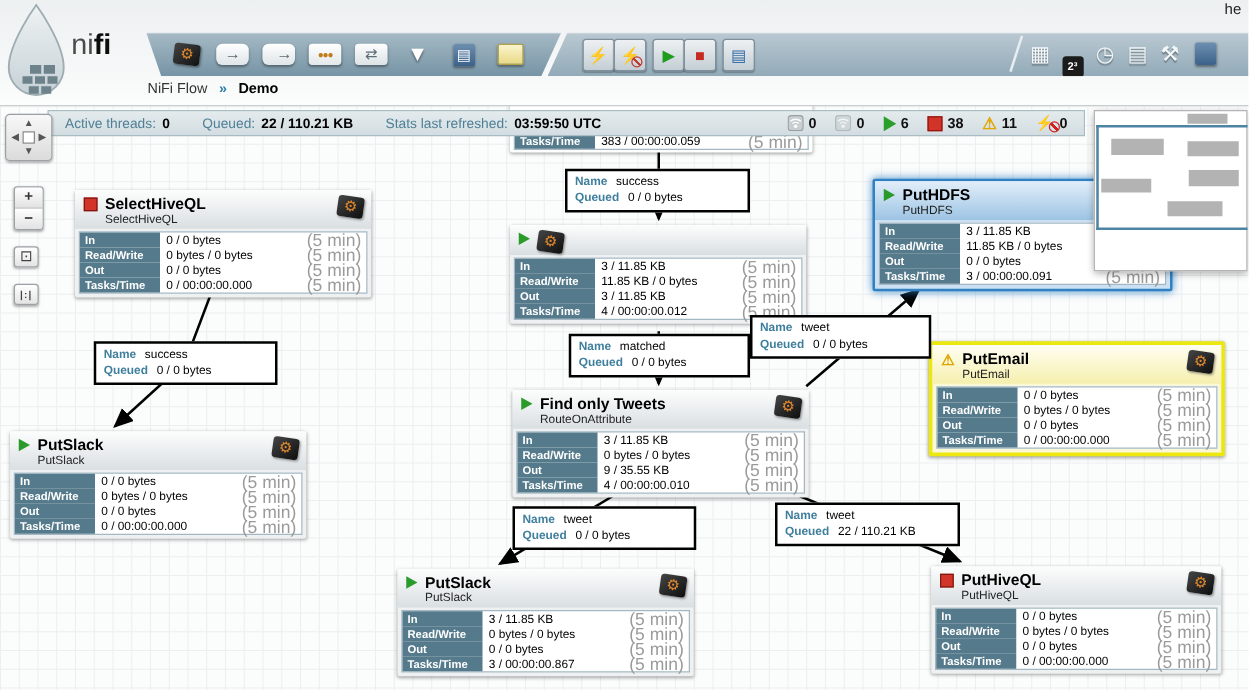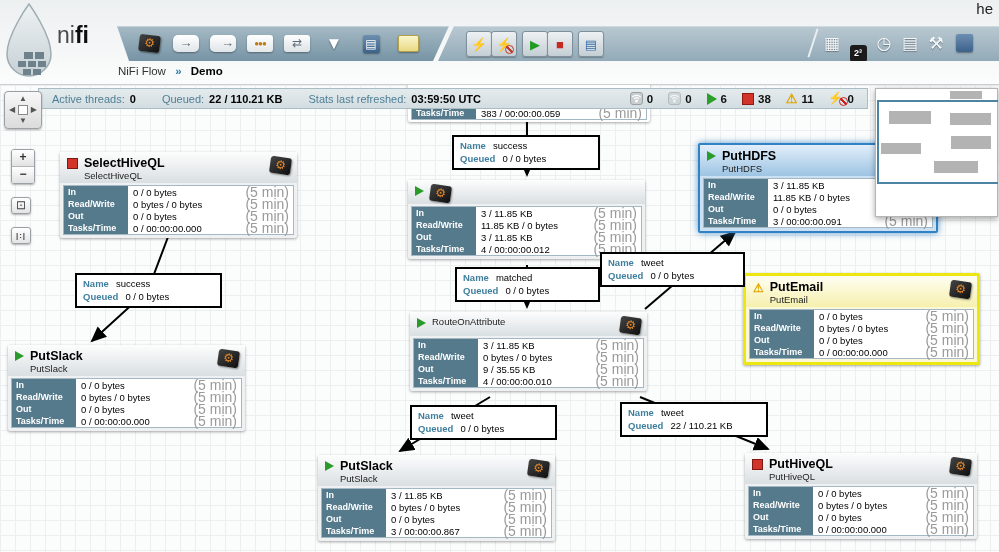--- a/index.html
+++ b/index.html
@@ -3,21 +3,21 @@
 <meta charset="utf-8">
 <style>
   html,body{margin:0;padding:0;background:#fff;}
   .page{position:relative;width:999px;height:552px;overflow:hidden;font-family:"Liberation Sans",sans-serif;background:#fff;}
 
   
   .hdr{position:absolute;top:0;left:0;width:999px;height:84px;background:linear-gradient(#edf0f1,#fbfcfc);border-bottom:1px solid #c9ced0;z-index:10;}
   .logo-drop{position:absolute;left:2px;top:2px;}
   .logo-text{position:absolute;left:57px;top:22px;font-size:23px;color:#4a4a4a;}
   .logo-text b{color:#0d0d0d;}
-  .help{position:absolute;right:6px;top:0;font-size:15px;color:#222;}
+  .help{position:absolute;right:6px;top:0;font-size:12px;color:#222;}
   .tb-dark{position:absolute;left:117px;top:26px;width:332px;height:35px;background:linear-gradient(#a6bac5,#7694a5);clip-path:polygon(0 0,100% 0,calc(100% - 16px) 100%,12px 100%);display:flex;align-items:center;gap:9px;padding-left:18px;box-sizing:border-box;box-shadow:inset 0 1px 0 rgba(255,255,255,.35);}
   .tb-light{position:absolute;left:438px;top:26px;width:561px;height:35px;background:linear-gradient(#bac9d2,#92aab8);clip-path:polygon(16px 0,100% 0,100% 100%,0 100%);box-shadow:inset 0 1px 0 rgba(255,255,255,.3);}
   .tbi{width:28px;height:24px;display:flex;align-items:center;justify-content:center;cursor:pointer;}
   .tbi .g{display:inline-block;text-align:center;}
   .g-chip{background:linear-gradient(135deg,#444,#111);color:#e0872c;border-radius:3px;width:21px;height:17px;font-size:12px;line-height:17px;transform:rotate(7deg);box-shadow:1px 1px 2px rgba(0,0,0,.45);}
   .g-port{background:linear-gradient(#fff,#dfe5e8);border-radius:5px;width:26px;height:17px;color:#5c6a72;font-size:13px;line-height:16px;box-shadow:0 1px 2px rgba(0,0,0,.35);}
   .g-port.out{text-align:right;padding-right:2px;box-sizing:border-box;}
   .g-pg{background:linear-gradient(#fff,#e3e8ea);border-radius:3px;width:26px;height:17px;font-size:8px;line-height:17px;color:#c07c18;letter-spacing:-1px;box-shadow:0 1px 2px rgba(0,0,0,.35);}
   .g-rpg{background:linear-gradient(#fdfdfd,#dde3e6);border-radius:3px;width:26px;height:17px;font-size:12px;line-height:16px;color:#5d6e77;box-shadow:0 1px 2px rgba(0,0,0,.35);}
   .g-funnel{color:#fff;font-size:17px;text-shadow:0 1px 2px rgba(0,0,0,.45);}
@@ -386,20 +386,21 @@
               <span class="sl">Tasks/Time</span>
               <span class="sv">0 / 00:00:00.000</span>
               <span class="sw">(5 min)</span>
             </div>
           </div>
         </div>
         <div class="proc" style="left: 410px; top: 227px;">
           <div class="phead">
             <span class="pstate running"></span>
             <div class="ptitle">
+              <div class="pname">Find only Tweets</div>
               <div class="ptype">RouteOnAttribute</div>
             </div>
             <span class="pchip">⚙</span>
           </div>
           <div class="stats">
             <div class="srow">
               <span class="sl">In</span>
               <span class="sv">3 / 11.85 KB</span>
               <span class="sw">(5 min)</span>
             </div>

